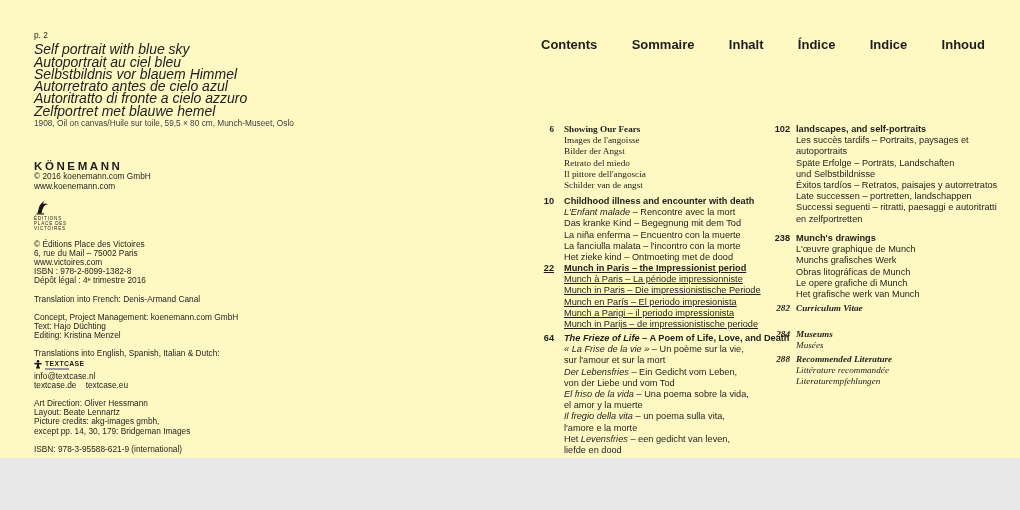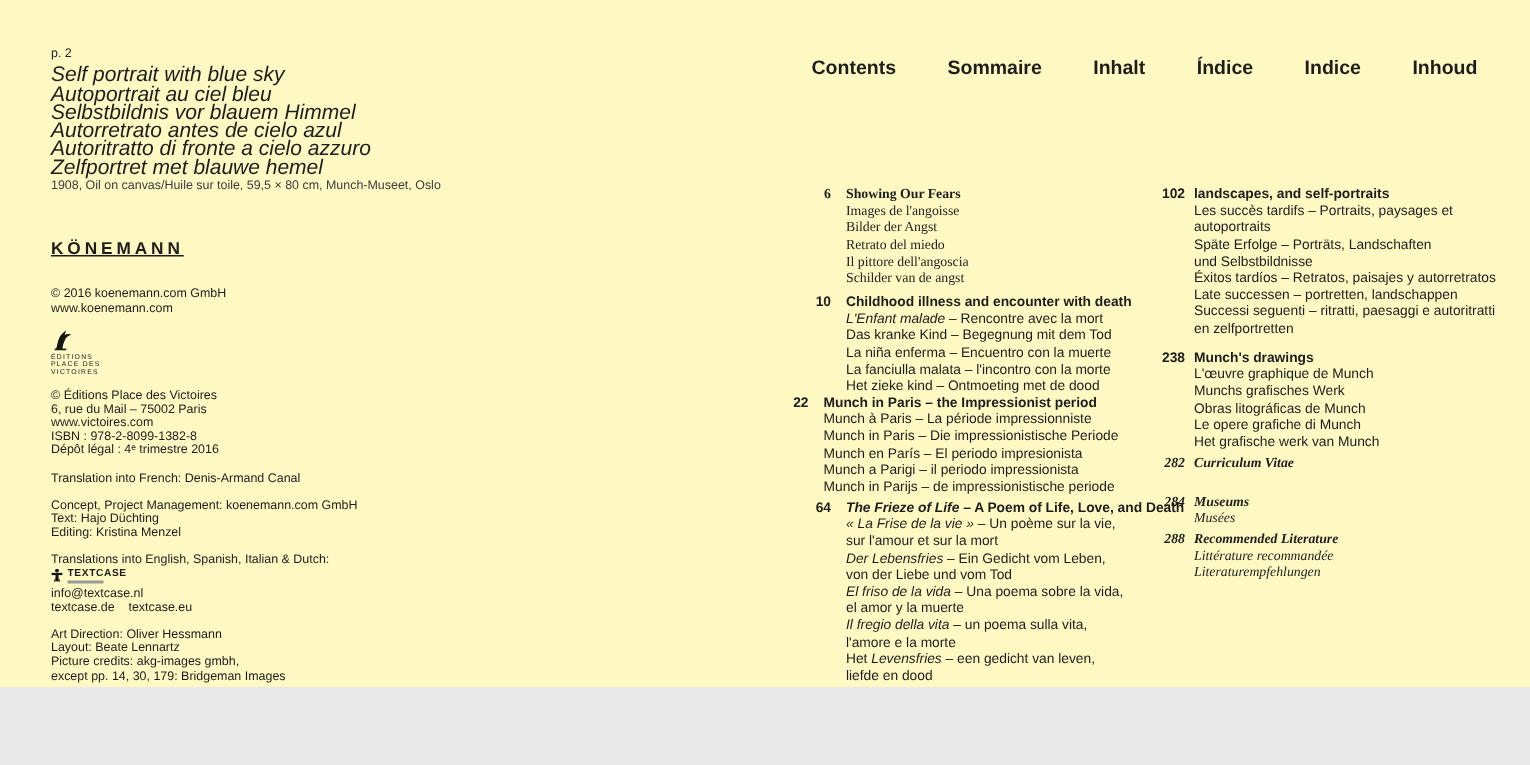--- a/index.html
+++ b/index.html
@@ -7,21 +7,21 @@
     position:relative;width:1020px;height:458px;background:#fef9c3;
     font-family:"Liberation Sans","DejaVu Sans",sans-serif;color:#1d1d1b;
     overflow:hidden;
   }
   
   .left-col{position:absolute;left:34px;top:31px;width:330px;font-size:8.3px;line-height:9.2px;}
   .left-col .line{white-space:pre;}
   .p2{margin-bottom:3px;}
   .art-titles .line{font-weight:normal;font-style:italic;font-size:14px;line-height:12.3px;}
   .caption{color:#3c3c3c;margin-top:2px;margin-bottom:34px;}
-  .brand{font-size:11.5px;font-weight:bold;letter-spacing:2.6px;margin-bottom:20px;text-decoration:underline;}
+  .brand{font-size:11.5px;font-weight:bold;letter-spacing:2.6px;margin-bottom:1px;}
   .cgroup{margin-bottom:9px;}
   .logo-victoires{margin:4px 0 8px 0;}
   .logo-victoires .vic-lines .line{font-size:4.6px;line-height:4.9px;letter-spacing:0.8px;color:#222;}
   .logo-victoires svg{display:block;margin-bottom:2px;}
   .logo-textcase{display:flex;align-items:flex-start;gap:3px;margin:1px 0 2px 0;height:10px;}
   .tc-name{font-weight:bold;font-size:6.8px;letter-spacing:0.4px;line-height:7px;display:block;}
   .tc-tag{display:block;width:24px;height:2px;background:#9a9a9a;margin-top:1px;}
   
   .toc-header{
     position:absolute;left:541px;top:37px;width:444px;
@@ -157,21 +157,21 @@
         <div class="toc-num">10</div>
         <div>
           <div class="toc-line toc-title">Childhood illness and encounter with death</div>
           <div class="toc-line"><span class="it">L'Enfant malade</span><span> – Rencontre avec la mort</span></div>
           <div class="toc-line">Das kranke Kind – Begegnung mit dem Tod</div>
           <div class="toc-line">La niña enferma – Encuentro con la muerte</div>
           <div class="toc-line">La fanciulla malata – l'incontro con la morte</div>
           <div class="toc-line">Het zieke kind – Ontmoeting met de dood</div>
         </div>
       </div>
-      <div class="toc-entry col0 tf-sans" style="left: 526px; top: 263px;">
+      <div class="toc-entry col0 tf-sans" style="left: 541px; top: 263px; text-decoration: underline;">
         <div class="toc-num">22</div>
         <div>
           <div class="toc-line toc-title">Munch in Paris – the Impressionist period</div>
           <div class="toc-line">Munch à Paris – La période impressionniste</div>
           <div class="toc-line">Munch in Paris – Die impressionistische Periode</div>
           <div class="toc-line">Munch en París – El periodo impresionista</div>
           <div class="toc-line">Munch a Parigi – il periodo impressionista</div>
           <div class="toc-line">Munch in Parijs – de impressionistische periode</div>
         </div>
       </div>

